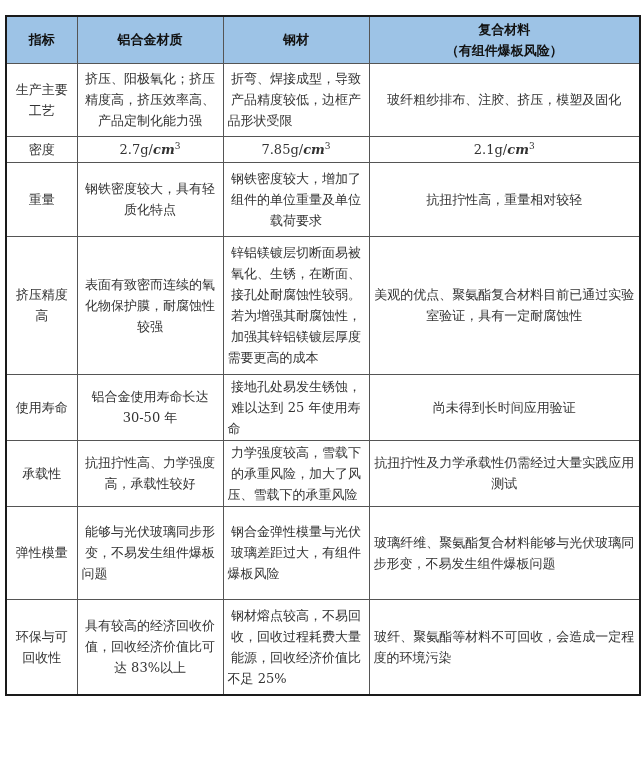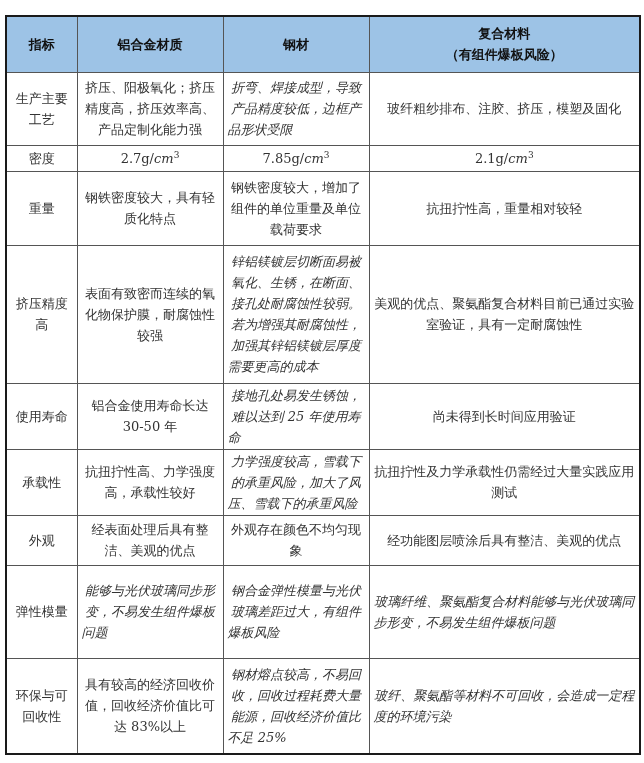--- a/index.html
+++ b/index.html
@@ -12,36 +12,36 @@
   }
   table.cmp td, table.cmp th {
     border:1px solid #555; padding:1px 4px; text-align:center; vertical-align:middle;
     line-height:21px;
   }
   table.cmp th {
     background:#9dc3e6; color:#111; font-weight:bold; font-size:13px;
     font-family:"DejaVu Sans","Liberation Sans",sans-serif;
     border-bottom:1px solid #555;
   }
-  td.just { text-align:justify; text-align-last:left;font-style:italic; }
+  td.just { text-align:justify; text-align-last:left; }
   sup { font-size:9px; line-height:0; }
-  .it { font-style:italic; }
+  .it { font-style:italic;font-weight:bold; }
 </style>
 </head>
 <body>
 
 <table class="cmp">
   <colgroup>
     <col style="width:71px">
       <col style="width:146px">
       <col style="width:146px">
       <col style="width:271px">
   </colgroup>
   <thead>
-    <tr style="height:56px">
+    <tr style="height:47px">
       <th>指标</th>
       <th>铝合金材质</th>
       <th>钢材</th>
       <th>
         <div>复合材料</div>
         <div>（有组件爆板风险）</div>
       </th>
     </tr>
   </thead>
   <tbody>
@@ -74,26 +74,20 @@
       <td>铝合金使用寿命长达 30-50 年</td>
       <td class="just">接地孔处易发生锈蚀，难以达到 25 年使用寿命</td>
       <td>尚未得到长时间应用验证</td>
     </tr>
     <tr style="height:65px">
       <td>承载性</td>
       <td>抗扭拧性高、力学强度高，承载性较好</td>
       <td class="just">力学强度较高，雪载下的承重风险，加大了风压、雪载下的承重风险</td>
       <td>抗扭拧性及力学承载性仍需经过大量实践应用测试</td>
     </tr>
-    <tr style="height:50px">
-      <td>外观</td>
-      <td>经表面处理后具有整洁、美观的优点</td>
-      <td>外观存在颜色不均匀现象</td>
-      <td>经功能图层喷涂后具有整洁、美观的优点</td>
-    </tr>
     <tr style="height:93px">
       <td>弹性模量</td>
       <td class="just">能够与光伏玻璃同步形变，不易发生组件爆板问题</td>
       <td class="just">钢合金弹性模量与光伏玻璃差距过大，有组件爆板风险</td>
       <td class="just">玻璃纤维、聚氨酯复合材料能够与光伏玻璃同步形变，不易发生组件爆板问题</td>
     </tr>
     <tr style="height:96px">
       <td>环保与可回收性</td>
       <td>具有较高的经济回收价值，回收经济价值比可达 83%以上</td>
       <td class="just">钢材熔点较高，不易回收，回收过程耗费大量能源，回收经济价值比不足 25%</td>

